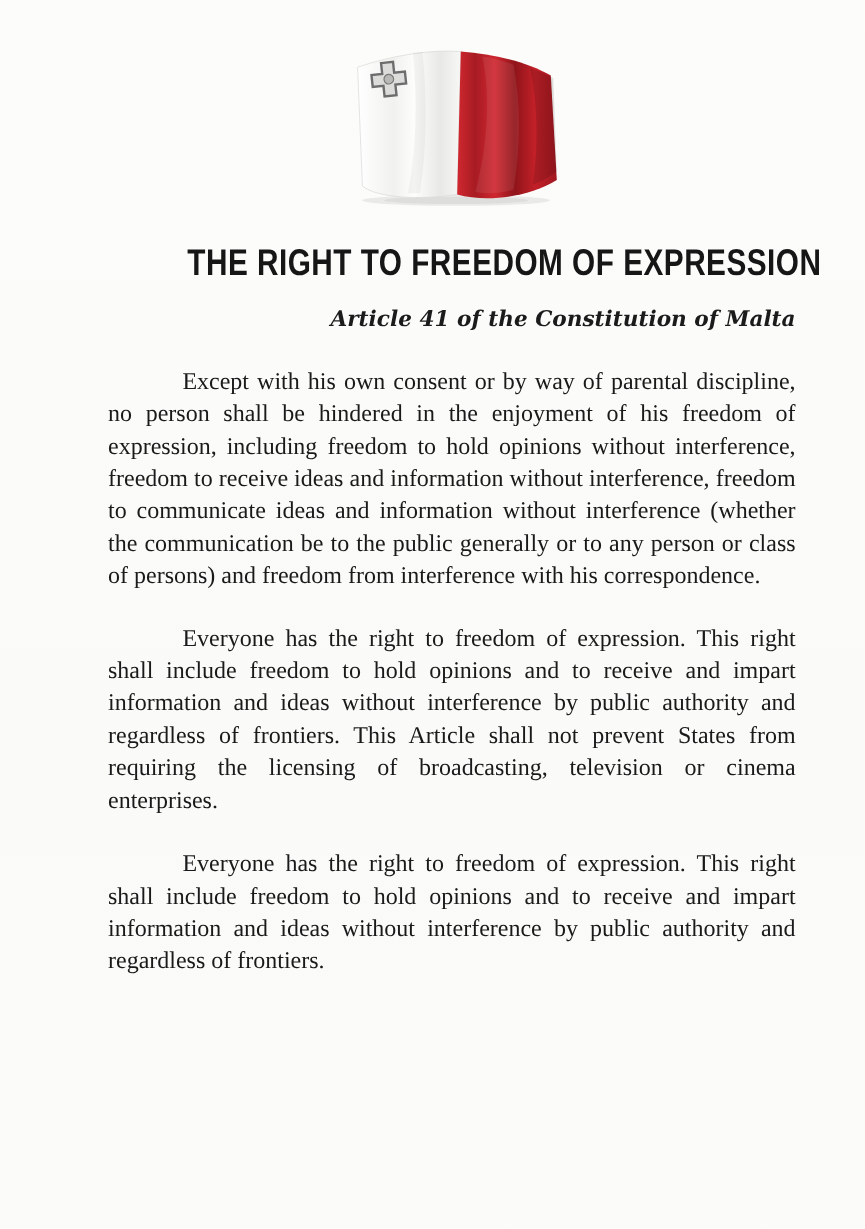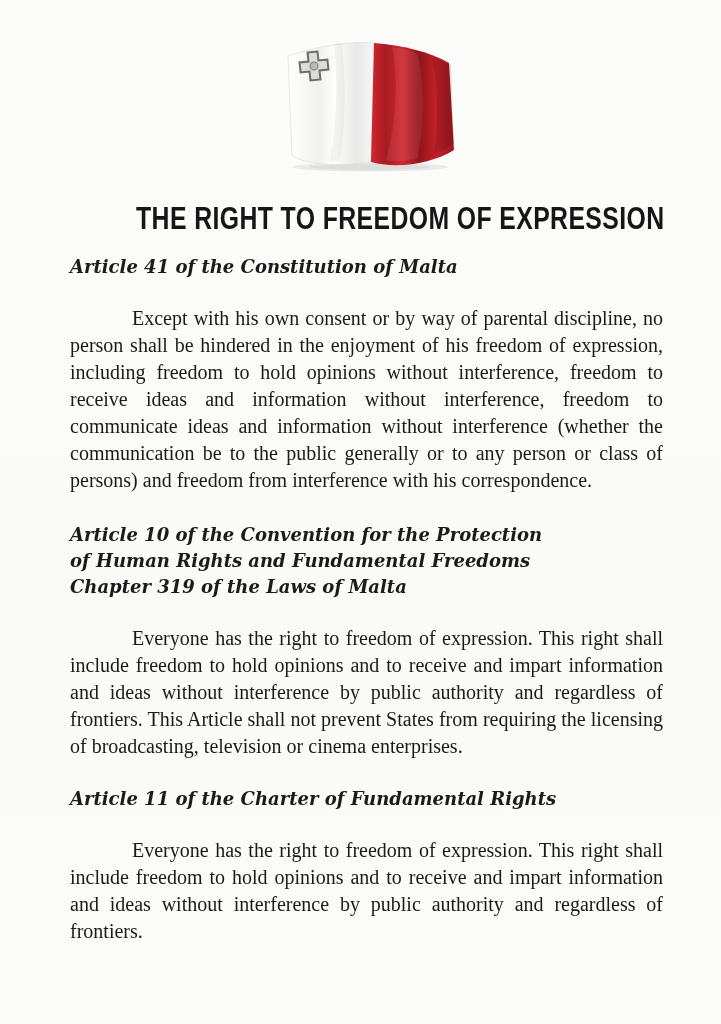--- a/index.html
+++ b/index.html
@@ -11,21 +11,21 @@
     width: 721px;
     height: 1024px;
     overflow: hidden;
     color: #1e1e1e;
     font-family: "Liberation Serif", serif;
   }
   .page {
     box-sizing: border-box;
     width: 721px;
     height: 1024px;
-    padding: 0 58px 0 70px;
+    padding: 0 58px 0 90px;
     background: linear-gradient(180deg, #fcfcfa 0%, #fafaf8 60%, #fbfbf9 100%);
   }
   .flag-wrap {
     width: 100%;
     text-align: center;
     padding-top: 38px;
     height: 134px;
   }
   .flag-wrap svg {
     display: inline-block;
@@ -42,21 +42,21 @@
     color: #161616;
     white-space: nowrap;
   }
   .title .squeeze {
     display: inline-block;
     transform: scaleX(0.80);
     transform-origin: center;
   }
   .heading {
     margin: 0;
-    text-align: left;
+    text-align: right;
     font-family: "DejaVu Serif", serif;
     font-style: italic;
     font-weight: 700;
     font-size: 18px;
     line-height: 26px;
     color: #1b1b1b;
   }
   .heading .hline { display: block; }
   .h1gap { margin-top: 20px; }
   .h2gap { margin-top: 28px; }
@@ -115,25 +115,19 @@
     </svg>
   </div>
 
   <h1 class="title"><span class="squeeze">THE RIGHT TO FREEDOM OF EXPRESSION</span></h1>
 
   <h2 class="heading h1gap">
     <span class="hline">Article 41 of the Constitution of Malta</span>
   </h2>
   <p class="body-par">Except with his own consent or by way of parental discipline, no person shall be hindered in the enjoyment of his freedom of expression, including freedom to hold opinions without interference, freedom to receive ideas and information without interference, freedom to communicate ideas and information without interference (whether the communication be to the public generally or to any person or class of persons) and freedom from interference with his correspondence.</p>
 
-  <h2 class="heading h2gap">
-    <span class="hline">Article 10 of the Convention for the Protection</span>
-    <span class="hline">of Human Rights and Fundamental Freedoms</span>
-    <span class="hline">Chapter 319 of the Laws of Malta</span>
-  </h2>
   <p class="body-par">Everyone has the right to freedom of expression. This right shall include freedom to hold opinions and to receive and impart information and ideas without interference by public authority and regardless of frontiers. This Article shall not prevent States from requiring the licensing of broadcasting, television or cinema enterprises.</p>
 
   <h2 class="heading h3gap">
-    <span class="hline">Article 11 of the Charter of Fundamental Rights</span>
   </h2>
   <p class="body-par">Everyone has the right to freedom of expression. This right shall include freedom to hold opinions and to receive and impart information and ideas without interference by public authority and regardless of frontiers.</p>
 
 </div>
 
 </body></html>

